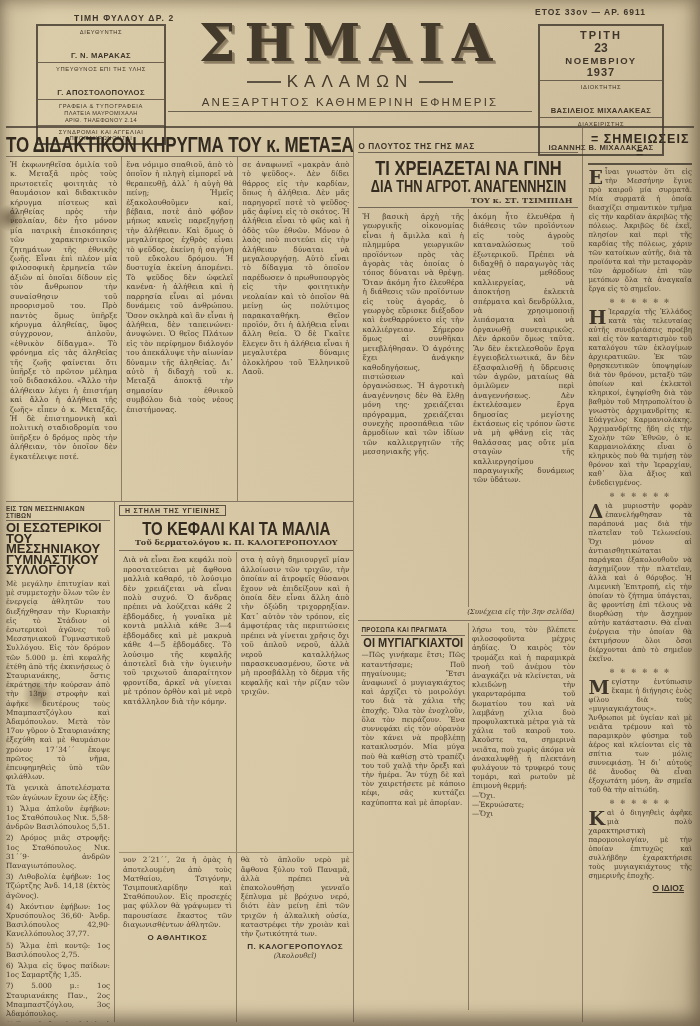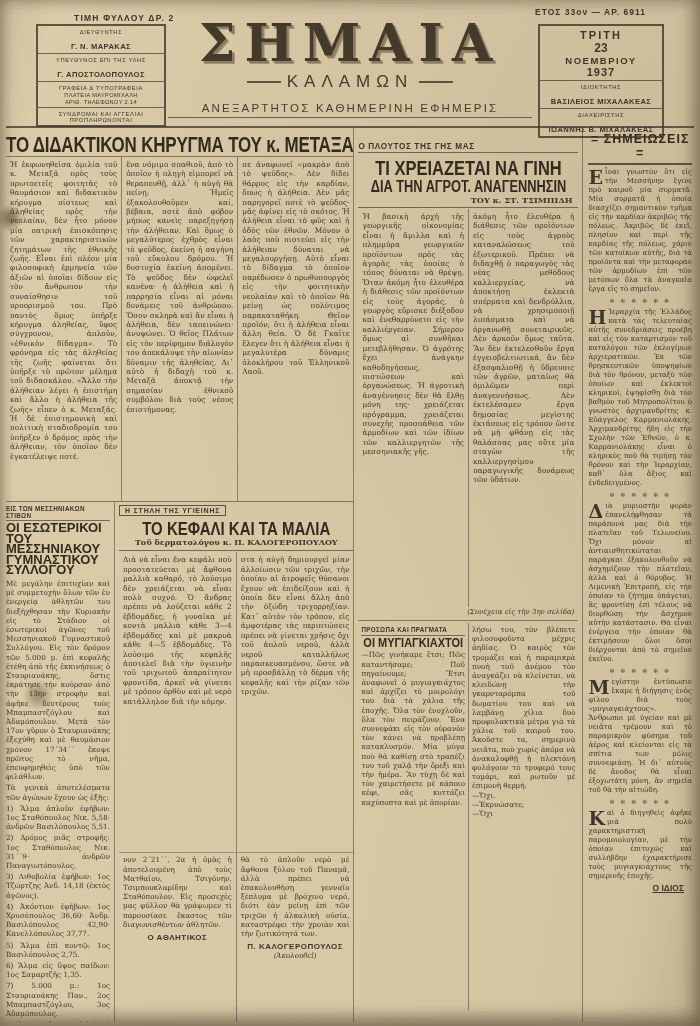--- a/index.html
+++ b/index.html
@@ -14,36 +14,36 @@
                 inset 5px 0 12px rgba(125,110,85,.22), inset 0 5px 10px rgba(160,145,115,.18);
     color:#3f362b;}
   
   .hdr{position:relative;height:126px;margin:0 6px;border-bottom:2px solid rgba(63,54,43,.75);}
   .price{position:absolute;top:13px;left:68px;font-size:8.5px;font-weight:bold;letter-spacing:1.2px;font-family:"Liberation Sans",sans-serif;text-align:center;}
   .issue{position:absolute;top:7px;right:48px;font-size:8.5px;font-weight:bold;letter-spacing:1px;font-family:"Liberation Sans",sans-serif;}
   .staffbox{position:absolute;left:30px;top:24px;width:126px;border:2px solid rgba(63,54,43,.8);text-align:center;font-family:"Liberation Sans",sans-serif;}
   .staffbox .row{padding:3px 2px 2px;border-bottom:1px solid rgba(63,54,43,.7);}
   .staffbox .row:last-child{border-bottom:none;}
   .lbl{font-size:5.8px;letter-spacing:.6px;}
-  .nm{font-size:7.6px;font-weight:bold;letter-spacing:.4px;margin-top:7px;}
+  .nm{font-size:7.6px;font-weight:bold;letter-spacing:.4px;margin-top:16px;}
   .tiny{font-size:5.6px;letter-spacing:.4px;margin-top:1px;}
   .datebox{position:absolute;right:30px;top:24px;width:122px;border:2px solid rgba(63,54,43,.8);text-align:center;font-family:"Liberation Sans",sans-serif;}
   .datebox .drow{padding:3px 2px 2px;border-bottom:1px solid rgba(63,54,43,.7);}
   .datebox .drow:last-child{border-bottom:none;}
   .day{font-size:11px;font-weight:bold;letter-spacing:2px;}
   .dnum{font-size:12px;font-weight:bold;}
   .mon{font-size:9.5px;font-weight:bold;letter-spacing:1.5px;}
   .yr{font-size:11px;font-weight:bold;letter-spacing:1px;}
   .mast{position:absolute;left:162px;right:162px;top:16px;text-align:center;}
   .title{font-size:52px;line-height:54px;font-weight:bold;letter-spacing:9px;color:#443a2b;
     text-shadow:2px 2px 0 rgba(138,122,95,.9),3px 3px 0 rgba(60,50,38,.35);font-family:"DejaVu Serif",serif;}
   .subrow{display:flex;align-items:center;justify-content:center;gap:6px;margin-top:2px;}
   .mrule{flex:0 0 34px;border-top:2px solid rgba(63,54,43,.8);height:0;}
   .subtitle{font-size:17px;letter-spacing:6px;color:#453b2d;font-family:"Liberation Sans",sans-serif;}
-  .tagline{font-size:11.5px;letter-spacing:2.2px;margin-top:10px;color:#463c2e;font-family:"Liberation Sans",sans-serif;border-bottom:1px solid rgba(63,54,43,.7);padding-bottom:3px;}
+  .tagline{font-size:11.5px;letter-spacing:2.2px;margin-top:4px;color:#463c2e;font-family:"Liberation Sans",sans-serif;border-bottom:1px solid rgba(63,54,43,.7);padding-bottom:3px;}
   
   .content{display:flex;margin:0 6px;height:894px;overflow:hidden;}
   .vr{flex:0 0 1px;background:rgba(74,64,52,.55);}
   .zone-left{flex:0 0 330px;display:flex;flex-direction:column;}
   .zone-mid{flex:0 0 220px;padding:12px 4px;display:flex;flex-direction:column;}
   .zone-right{flex:1 1 auto;padding:0 2px 0 5px;display:flex;flex-direction:column;}
   .headline1{font-family:"Liberation Sans",sans-serif;font-weight:bold;font-size:17px;white-space:nowrap;
     text-align:center;transform:scaleY(1.35);transform-origin:top;letter-spacing:-.2px;color:#332b20;padding:3px 0 1px;}
   .hl-underline{border-bottom:1px solid rgba(74,64,52,.6);margin-top:4px;}
   .body-cols{display:flex;overflow:hidden;}

